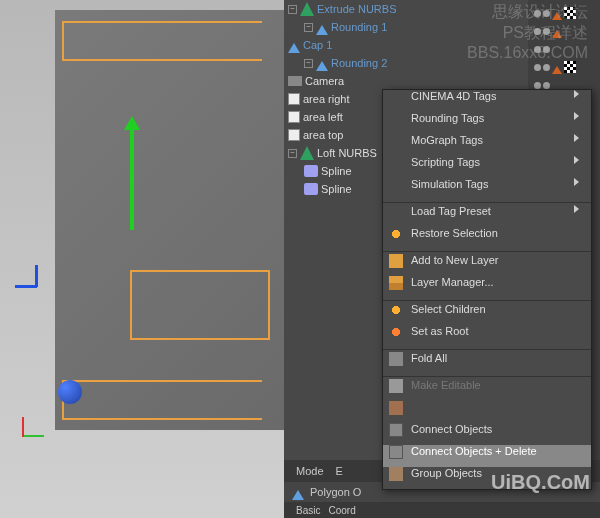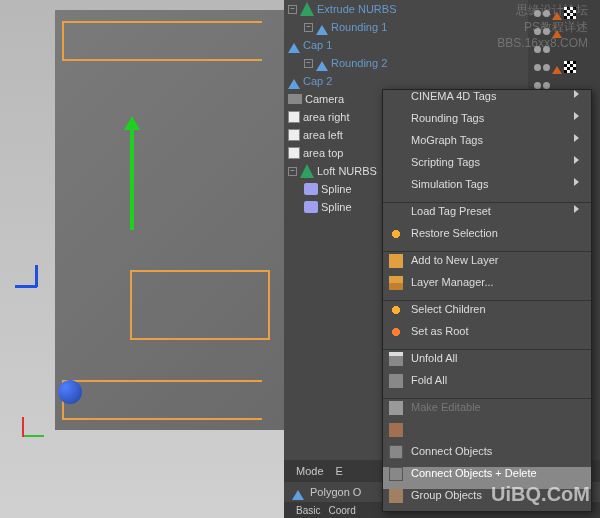--- a/index.html
+++ b/index.html
@@ -63,22 +63,22 @@
   
   
   .bottom-panel { position: absolute; left: 284px; top: 460px; width: 316px; height: 58px; background: #3f3f3f; color: #c8c8c8; font-size: 11px; }
   .mode-row { height: 22px; display: flex; align-items: center; gap: 12px; padding-left: 12px; background: #383838; }
   .mode-btn { cursor: pointer; }
   .poly-row { height: 20px; display: flex; align-items: center; padding-left: 8px; gap: 6px; background: #454545; }
   .tabs-row { height: 16px; display: flex; align-items: center; gap: 8px; padding-left: 12px; background: #383838; }
   .tab-btn { font-size: 10px; cursor: pointer; }
   
   
-  .wm1 { position: absolute; right: 12px; top: 2px; color: rgba(180,180,180,0.4); font-size: 12px; z-index: 200; pointer-events: none; text-align: right; }
-  .wm2 { position: absolute; right: 10px; bottom: 12px; color: rgba(255,255,255,0.6); font-size: 20px; font-weight: bold; z-index: 200; pointer-events: none; }
+  .wm1 { position: absolute; right: 12px; top: 2px; color: rgba(180,180,180,0.4); font-size: 16px; z-index: 200; pointer-events: none; text-align: right; }
+  .wm2 { position: absolute; right: 10px; bottom: 24px; color: rgba(255,255,255,0.6); font-size: 20px; font-weight: bold; z-index: 200; pointer-events: none; }
 </style>
 </head>
 <body>
 
 <div class="viewport">
   <div class="letter-3d"></div>
   <div class="letter-edge edge1"></div>
   <div class="letter-edge edge2"></div>
   <div class="edge-inner"></div>
   <div class="axis-arrow-y"></div>
@@ -106,24 +106,20 @@
   </div>
   <div class="tree-row tree-indent2">
     <span class="triangle-icon"></span>
     <span class="obj-label">Cap 1</span>
   </div>
   <div class="tree-row tree-indent1">
     <span class="expander">−</span>
     <span class="triangle-icon"></span>
     <span class="obj-label">Rounding 2</span>
   </div>
-  <div class="tree-row tree-indent2">
-    <span class="triangle-icon"></span>
-    <span class="obj-label">Cap 2</span>
-  </div>
   <div class="tree-row">
     <span class="camera-icon"></span>
     <span class="obj-label white">Camera</span>
   </div>
   <div class="tree-row">
     <span class="check-icon"></span>
     <span class="obj-label white">area right</span>
   </div>
   <div class="tree-row">
     <span class="check-icon"></span>
@@ -218,24 +214,20 @@
   <div class="ctx-sep"></div>
   <div class="ctx-item">
       <span class="ctx-icon ci-sel"></span>
       <span>Select Children</span>
     </div>
   <div class="ctx-item">
       <span class="ctx-icon ci-root"></span>
       <span>Set as Root</span>
     </div>
   <div class="ctx-sep"></div>
-  <div class="ctx-item">
-      <span class="ctx-icon ci-unfold"></span>
-      <span>Unfold All</span>
-    </div>
   <div class="ctx-item">
       <span class="ctx-icon ci-fold"></span>
       <span>Fold All</span>
     </div>
   <div class="ctx-sep"></div>
   <div class="ctx-item disabled">
       <span class="ctx-icon ci-edit"></span>
       <span>Make Editable</span>
     </div>
   <div class="ctx-item">

